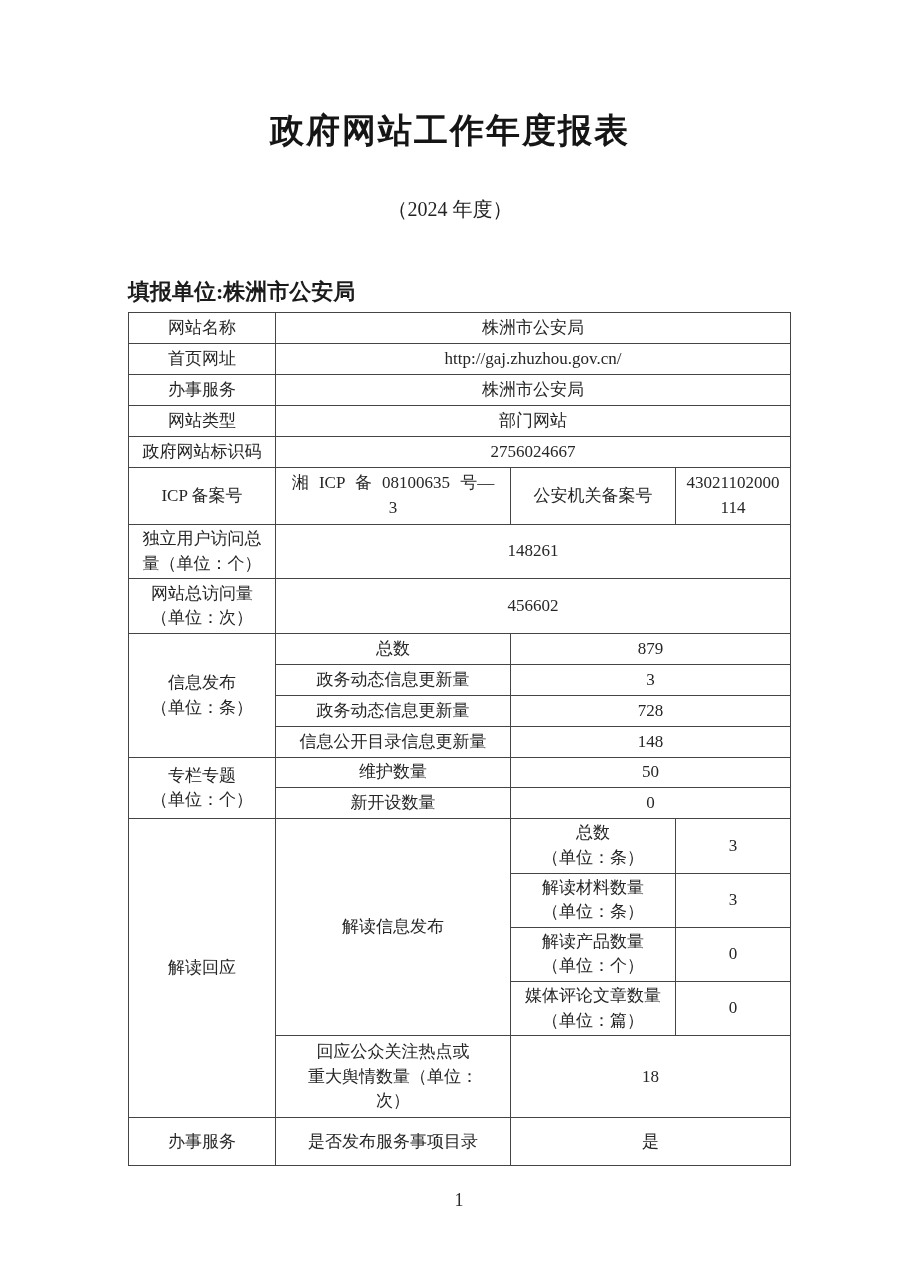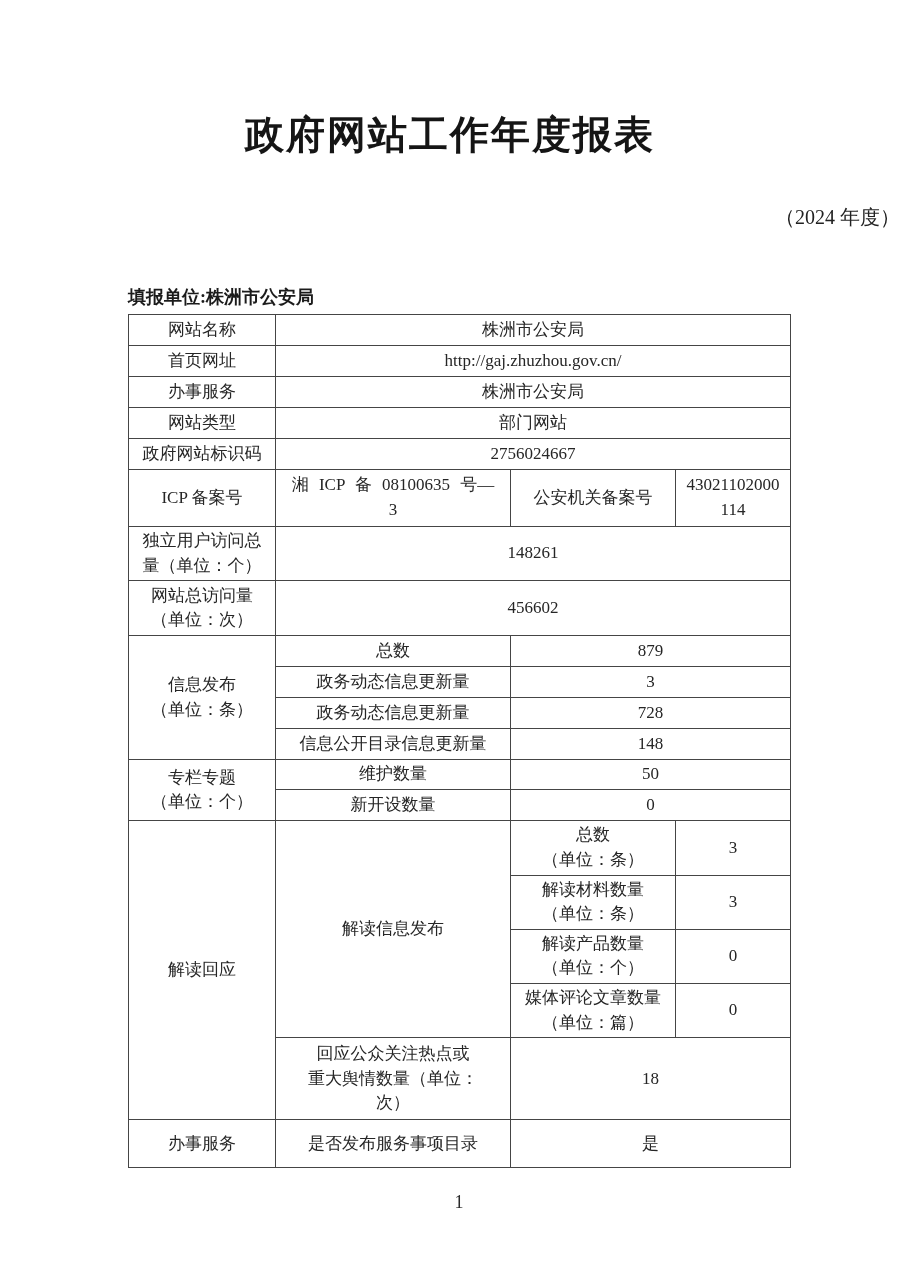--- a/index.html
+++ b/index.html
@@ -19,33 +19,33 @@
     height: 1272px;
     background: #ffffff;
     overflow: hidden;
   }
   .report-title {
     margin: 0;
     padding-top: 108px;
     text-align: center;
     font-family: "Liberation Sans", "DejaVu Sans", sans-serif;
     font-weight: bold;
-    font-size: 39px;
+    font-size: 34px;
     letter-spacing: 2px;
     color: #151515;
   }
   .report-subtitle {
     margin-top: 42px;
-    text-align: right;
+    text-align: center;
     font-size: 20px;
     color: #222222;
   }
   .unit-line {
     margin: 54px 0 5px 128px;
-    font-size: 18px;
+    font-size: 22px;
     font-weight: bold;
     color: #1b1b1b;
   }
   table.report {
     width: 662px;
     margin-left: 128px;
     border-collapse: collapse;
     table-layout: fixed;
     font-size: 17px;
   }

